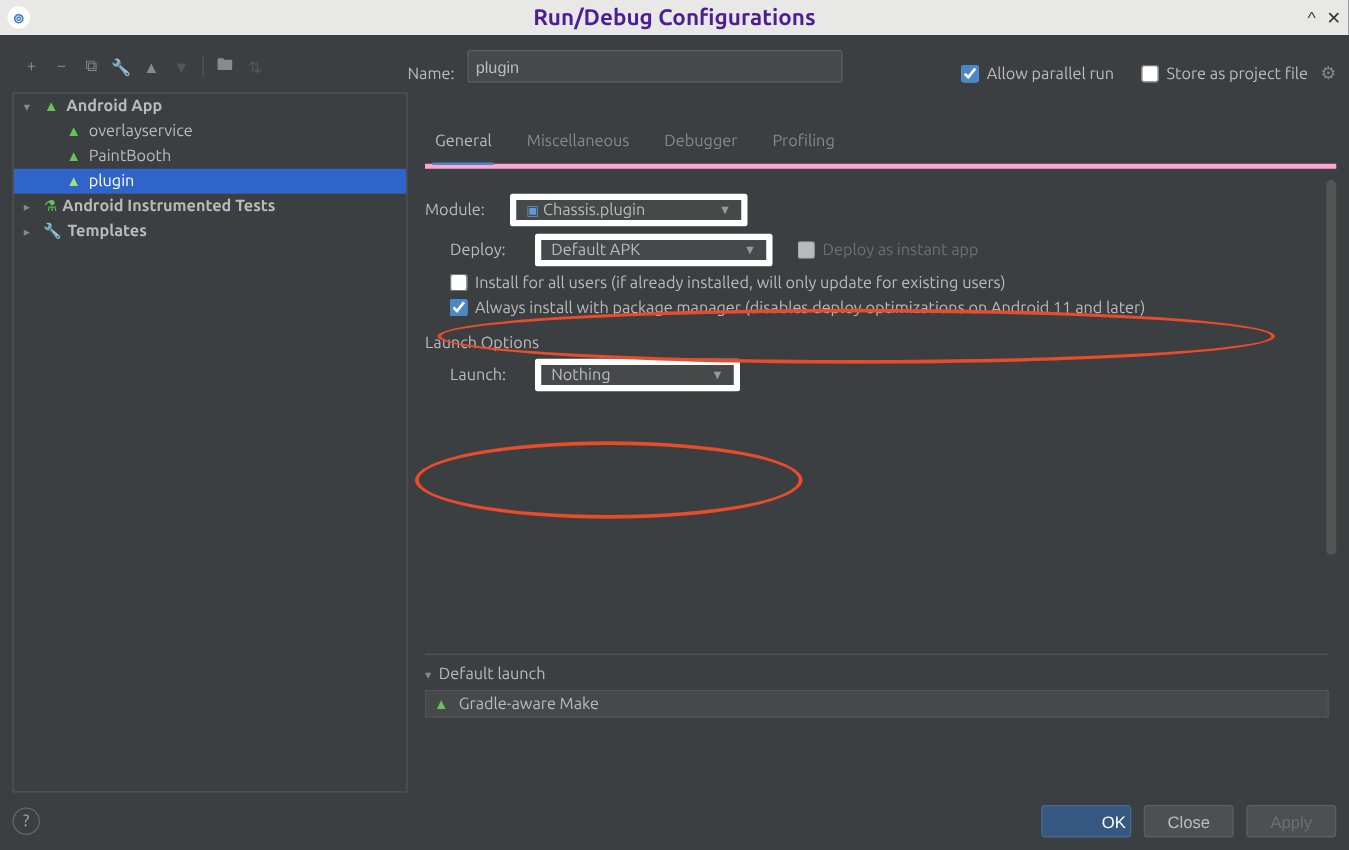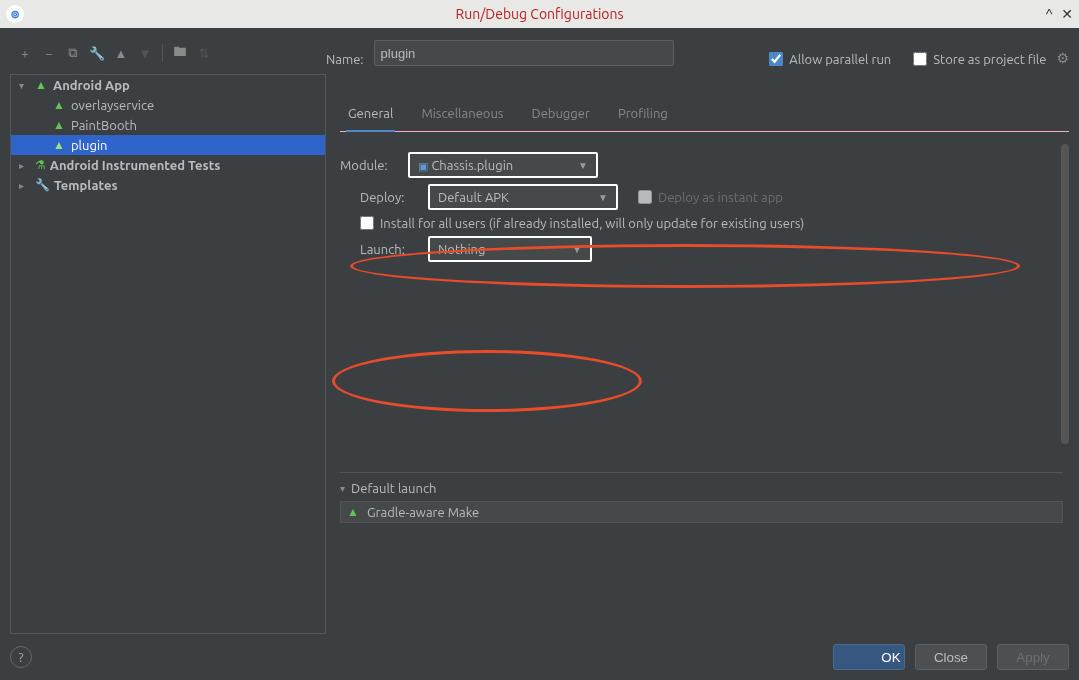--- a/index.html
+++ b/index.html
@@ -29,23 +29,23 @@
   align-items: center;
   justify-content: center;
   font-size: 11px;
   color: #3a7bd5;
   font-weight: bold;
 }
 .titlebar .title {
   position: absolute;
   left: 50%;
   transform: translateX(-50%);
-  font-weight: normal;
-  color: #b91c1c;
-  font-size: 14px;
+  font-weight: bold;
+  color: #4c1d95;
+  font-size: 18px;
 }
 .titlebar .win-controls {
   margin-left: auto;
   display: flex;
   gap: 8px;
   color: #333;
 }
 .titlebar .win-controls span { cursor: pointer; font-size: 14px; }
 .dialog-body {
   background: #3c3f41;
@@ -151,21 +151,21 @@
 .config-panel {
   flex: 1;
   display: flex;
   flex-direction: column;
   padding: 4px 0 0 10px;
   min-width: 0;
 }
 .tabs {
   display: flex;
   gap: 24px;
-  border-bottom: 1px solid #f9a8d4;
+  border-bottom: 4px solid #f9a8d4;
   margin-top: 22px;
   padding-left: 6px;
 }
 .tab {
   padding: 6px 2px 10px 2px;
   color: #888;
   cursor: pointer;
 }
 .tab.active {
   color: #bbbbbb;
@@ -174,21 +174,21 @@
 }
 .form-area {
   padding: 14px 6px 0 0;
   color: #bbbbbb;
   position: relative;
 }
 .row { display: flex; align-items: center; gap: 12px; margin: 6px 0; }
 .row-indent { padding-left: 20px; }
 .dropdown {
   background: #45494a;
-  border: 2px solid #ffffff;
+  border: 5px solid #ffffff;
   color: #bbbbbb;
   height: 26px;
   display: flex;
   align-items: center;
   justify-content: space-between;
   padding: 0 8px;
   border-radius: 2px;
   cursor: pointer;
 }
 .dropdown .arrow { color: #999; font-size: 10px; }
@@ -373,24 +373,31 @@
           </label>
         </div>
 
         <div class="row row-indent">
           <label class="checkbox-row">
             <input type="checkbox" style="">
             <span>Install for all users (if already installed, will only update for existing users)</span>
           </label>
         </div>
 
+        <div class="row row-indent">
+          <label class="checkbox-row">
+            <input type="checkbox" checked="" style="">
+            <span>Always install with package manager (disables deploy optimizations on Android 11 and later)</span>
+          </label>
+        </div>
 
         <div class="red-ellipse" style="left:10px; top:112px; width:670px; height:44px;"></div>
 
 
+        <div class="section-title">Launch Options</div>
 
         <div class="row row-indent">
           <span style="width:56px">Launch:</span>
           <div class="dropdown" style="width:164px">
             <span>Nothing</span>
             <span class="arrow">▼</span>
           </div>
         </div>
 
         <div class="red-ellipse" style="left:-8px; top:218px; width:310px; height:62px;"></div>

